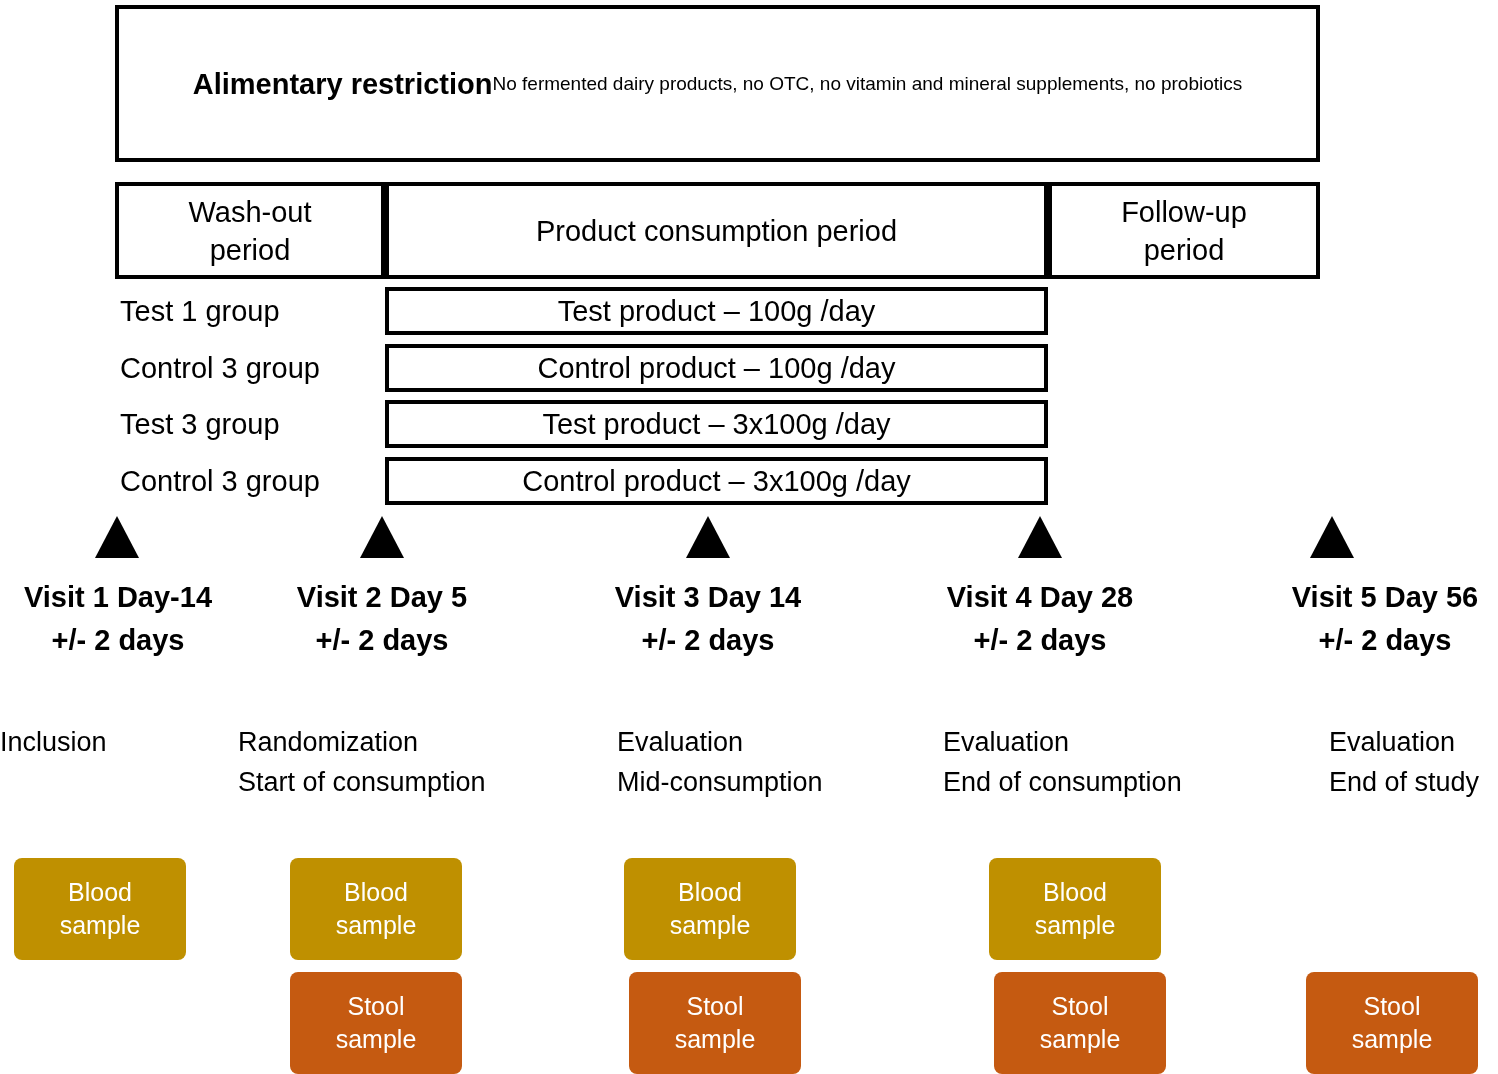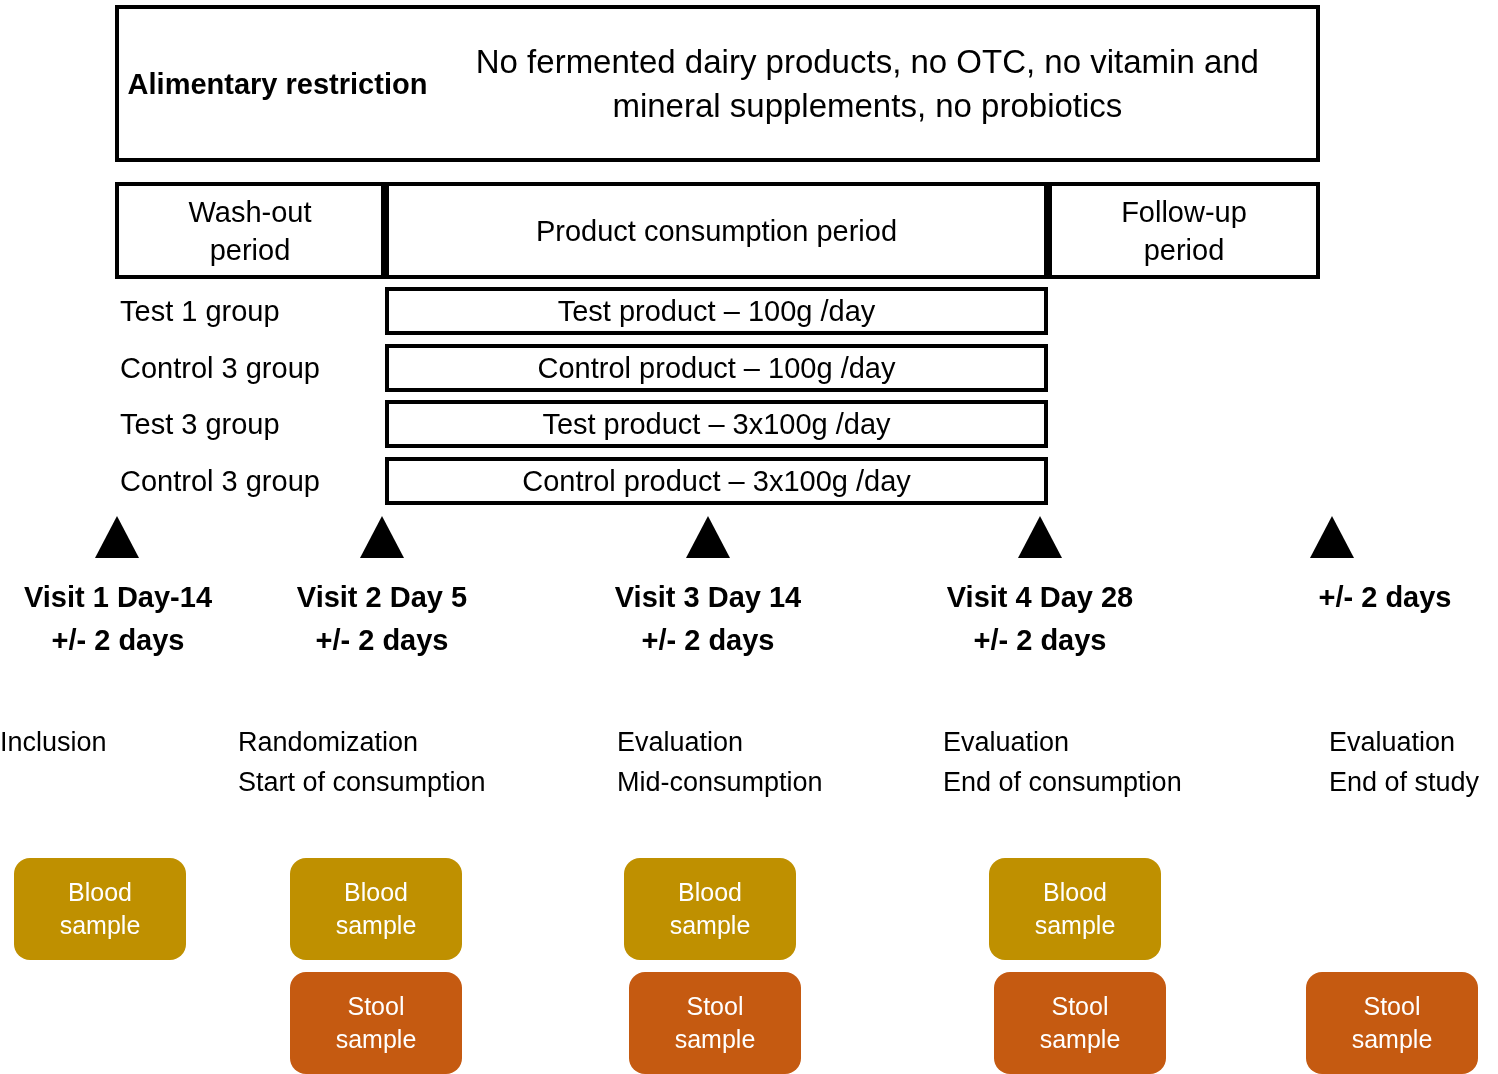--- a/index.html
+++ b/index.html
@@ -8,42 +8,42 @@
     color:#000;
     width:1498px;height:1074px;
     position:relative;overflow:hidden;
   }
   .canvas{position:absolute;left:0;top:0;width:1498px;height:1074px;}
   .box{position:absolute;border:4px solid #000;background:#fff;box-sizing:border-box;
        display:flex;align-items:center;justify-content:center;text-align:center;}
   
   .restriction{left:115px;top:5px;width:1205px;height:157px;flex-direction:row;}
   .restriction-title{font-weight:bold;font-size:29px;line-height:44px;}
-  .restriction-body{font-size:33px;line-height:44px;max-width:880px;}
+  .restriction-body{font-size:19px;line-height:44px;max-width:880px;}
   
   .period{top:182px;height:97px;font-size:29px;line-height:38px;}
   .period-washout{left:115px;width:270px;}
   .period-consumption{left:385px;width:663px;}
   .period-followup{left:1048px;width:272px;}
   .period .wrap-narrow{max-width:185px;}
   
   .group-label{position:absolute;left:120px;width:262px;height:48px;
                display:flex;align-items:center;font-size:29px;white-space:nowrap;}
   .group-bar{left:385px;width:663px;height:48px;font-size:29px;white-space:nowrap;}
   
   .triangle{position:absolute;top:516px;width:0;height:0;
             border-left:22px solid transparent;border-right:22px solid transparent;
             border-bottom:42px solid #000;}
   
   .visit-label{position:absolute;top:576px;text-align:center;font-weight:bold;
                font-size:29px;line-height:43px;}
   
   .activity{position:absolute;top:722px;font-size:27px;line-height:40px;white-space:nowrap;}
   
-  .sample{position:absolute;width:172px;height:102px;border-radius:16px;
+  .sample{position:absolute;width:172px;height:102px;border-radius:8px;
           display:flex;align-items:center;justify-content:center;text-align:center;
           color:#fff;font-size:25px;line-height:33px;box-sizing:border-box;}
   .sample span{max-width:118px;display:inline-block;}
   .sample-blood{background:var(--blood,#BF9000);top:858px;}
   .sample-stool{background:var(--stool,#C55A11);top:972px;}
 </style>
 </head>
 <body>
 
 <div class="canvas">
@@ -99,20 +99,21 @@
   </div>
   <div class="visit-label" style="left:588px;width:240px">
     <div>Visit 3 Day 14</div>
     <div>+/- 2 days</div>
   </div>
   <div class="visit-label" style="left:920px;width:240px">
     <div>Visit 4 Day 28</div>
     <div>+/- 2 days</div>
   </div>
   <div class="visit-label" style="left:1272px;width:226px">
+    <div>Visit 5 Day 56</div>
     <div>+/- 2 days</div>
   </div>
 
   <div class="activity" style="left:0">
     <div>Inclusion</div>
     <div></div>
   </div>
   <div class="activity" style="left:238px">
     <div>Randomization</div>
     <div>Start of consumption</div>

